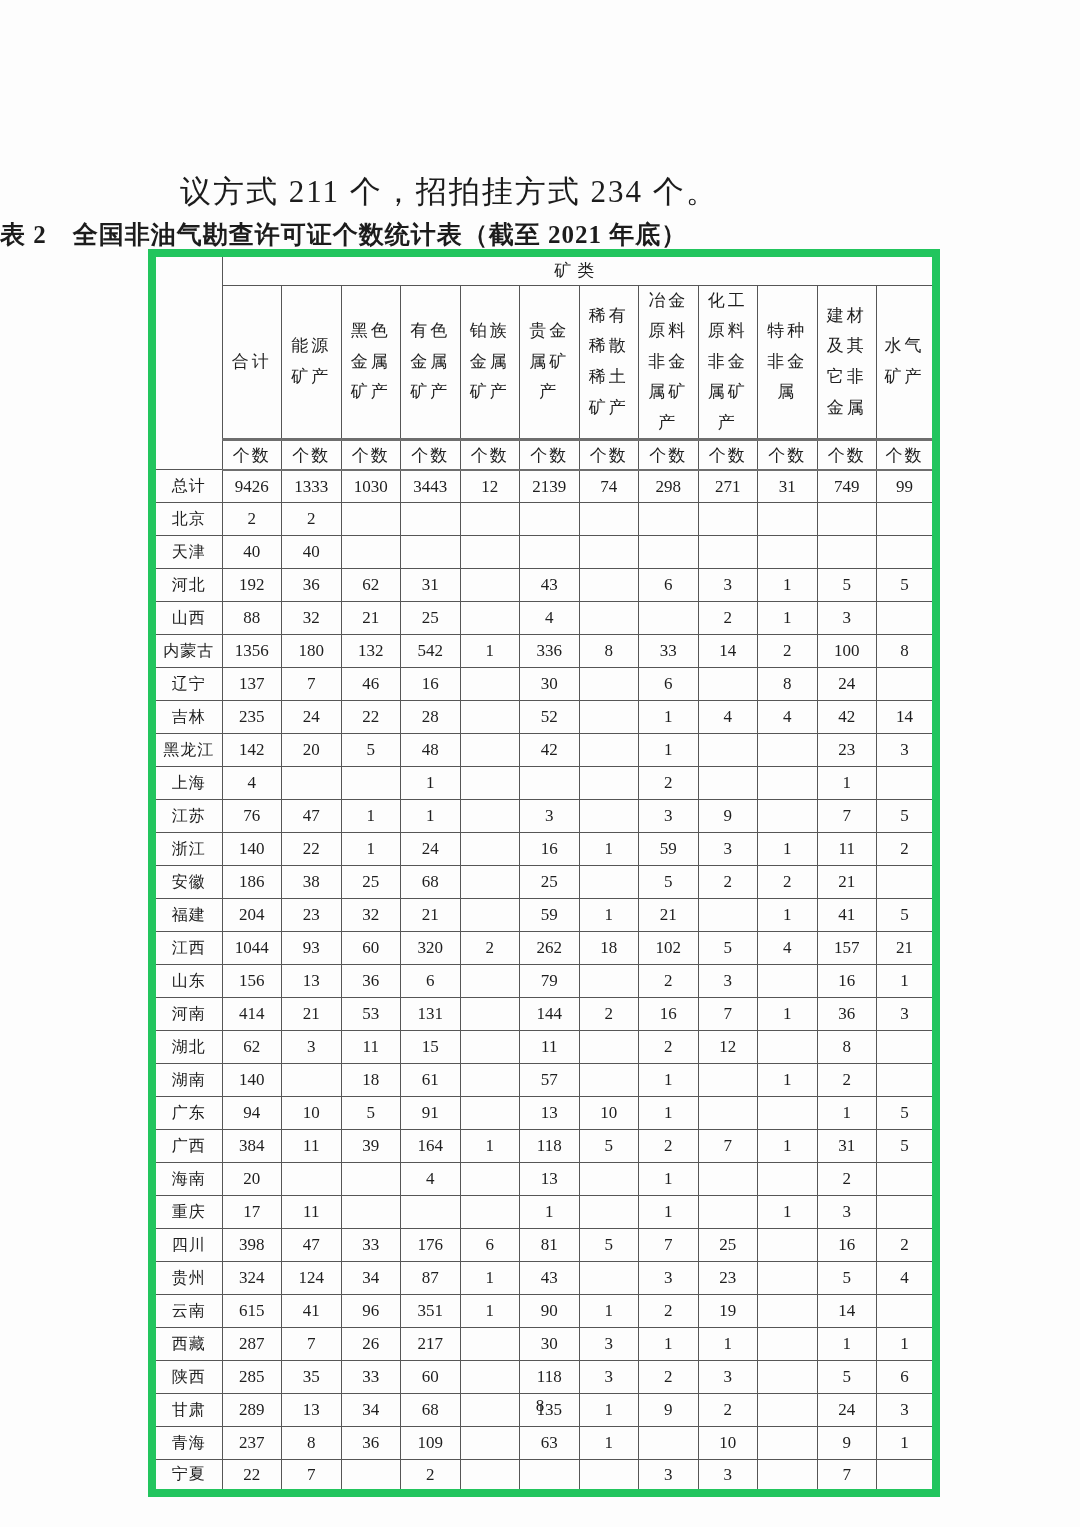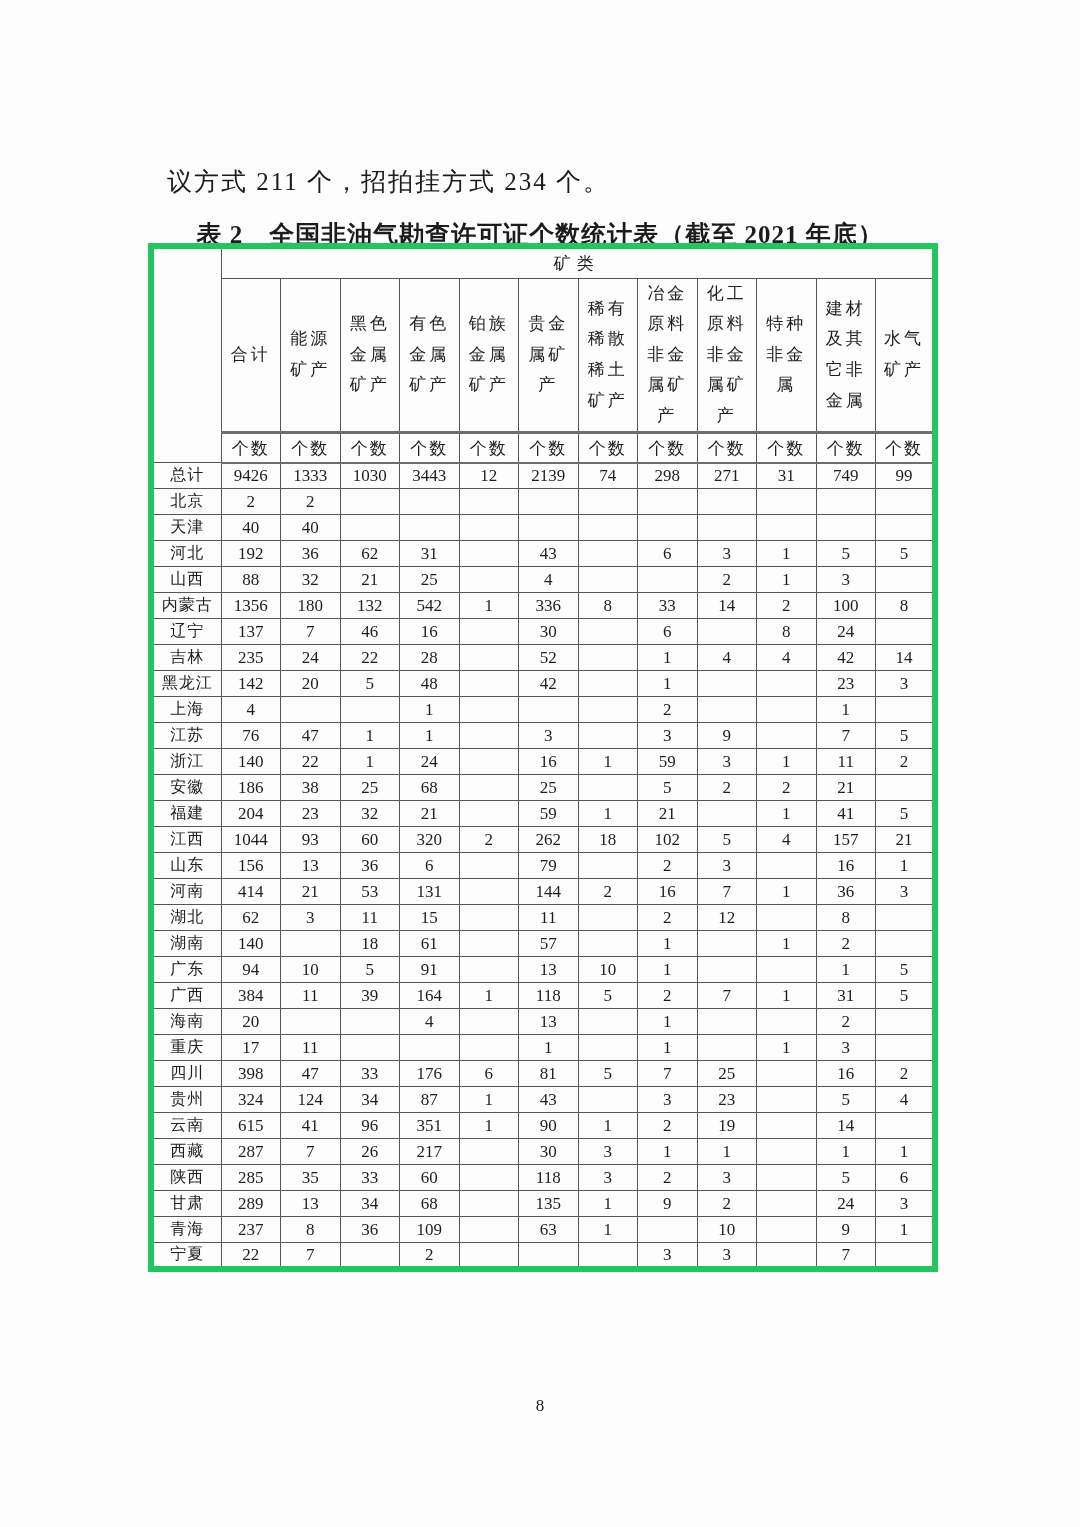--- a/index.html
+++ b/index.html
@@ -6,40 +6,40 @@
   .page{
     position:relative;
     width:1080px;height:1527px;
     background:#fdfdfd;
     font-family:"Liberation Serif","DejaVu Serif",serif;
     color:#1c1c1c;
     overflow:hidden;
   }
   .intro{
     position:absolute;
-    left:167px;top:140px;
-    font-size:25px;
+    left:180px;top:140px;
+    font-size:31px;
     letter-spacing:2px;
     white-space:nowrap;
   }
   .title{
     position:absolute;
     left:0;top:197px;width:100%;
-    text-align:center;
+    text-align:left;
     font-size:25px;
     font-weight:bold;
     letter-spacing:1px;
   }
   table.stats{
     position:absolute;
-    left:148px;top:243px;
+    left:148px;top:249px;
     width:784px;
     border-collapse:collapse;
     table-layout:fixed;
-    border:6px solid #22c55e;
+    border:8px solid #22c55e;
   }
   table.stats col.region-col{width:70px;}
   table.stats col.data-col{width:59.5px;}
   table.stats th, table.stats td{
     border:1px solid #565656;
     text-align:center;
     vertical-align:middle;
     font-weight:normal;
     padding:0;
     font-size:17px;
@@ -53,21 +53,21 @@
     line-height:1.8;
     letter-spacing:3px;
     border-bottom:3px solid #6e6e6e;
   }
   th.corner{border-bottom:1px solid #565656;}
   tr.unit-row{height:30px;margin-left:41px;}
   tr.unit-row th{
     letter-spacing:2px;
     border-bottom:2px solid #6e6e6e;
   }
-  tbody tr{height:26px;}
+  tbody tr{height:33px;}
   tbody th.region{
     font-size:16px;
     letter-spacing:1px;
   }
   tbody td{font-size:17px;}
   .page-number{
     position:absolute;
     left:0;top:1396px;width:100%;
     text-align:center;
     font-size:17px;

